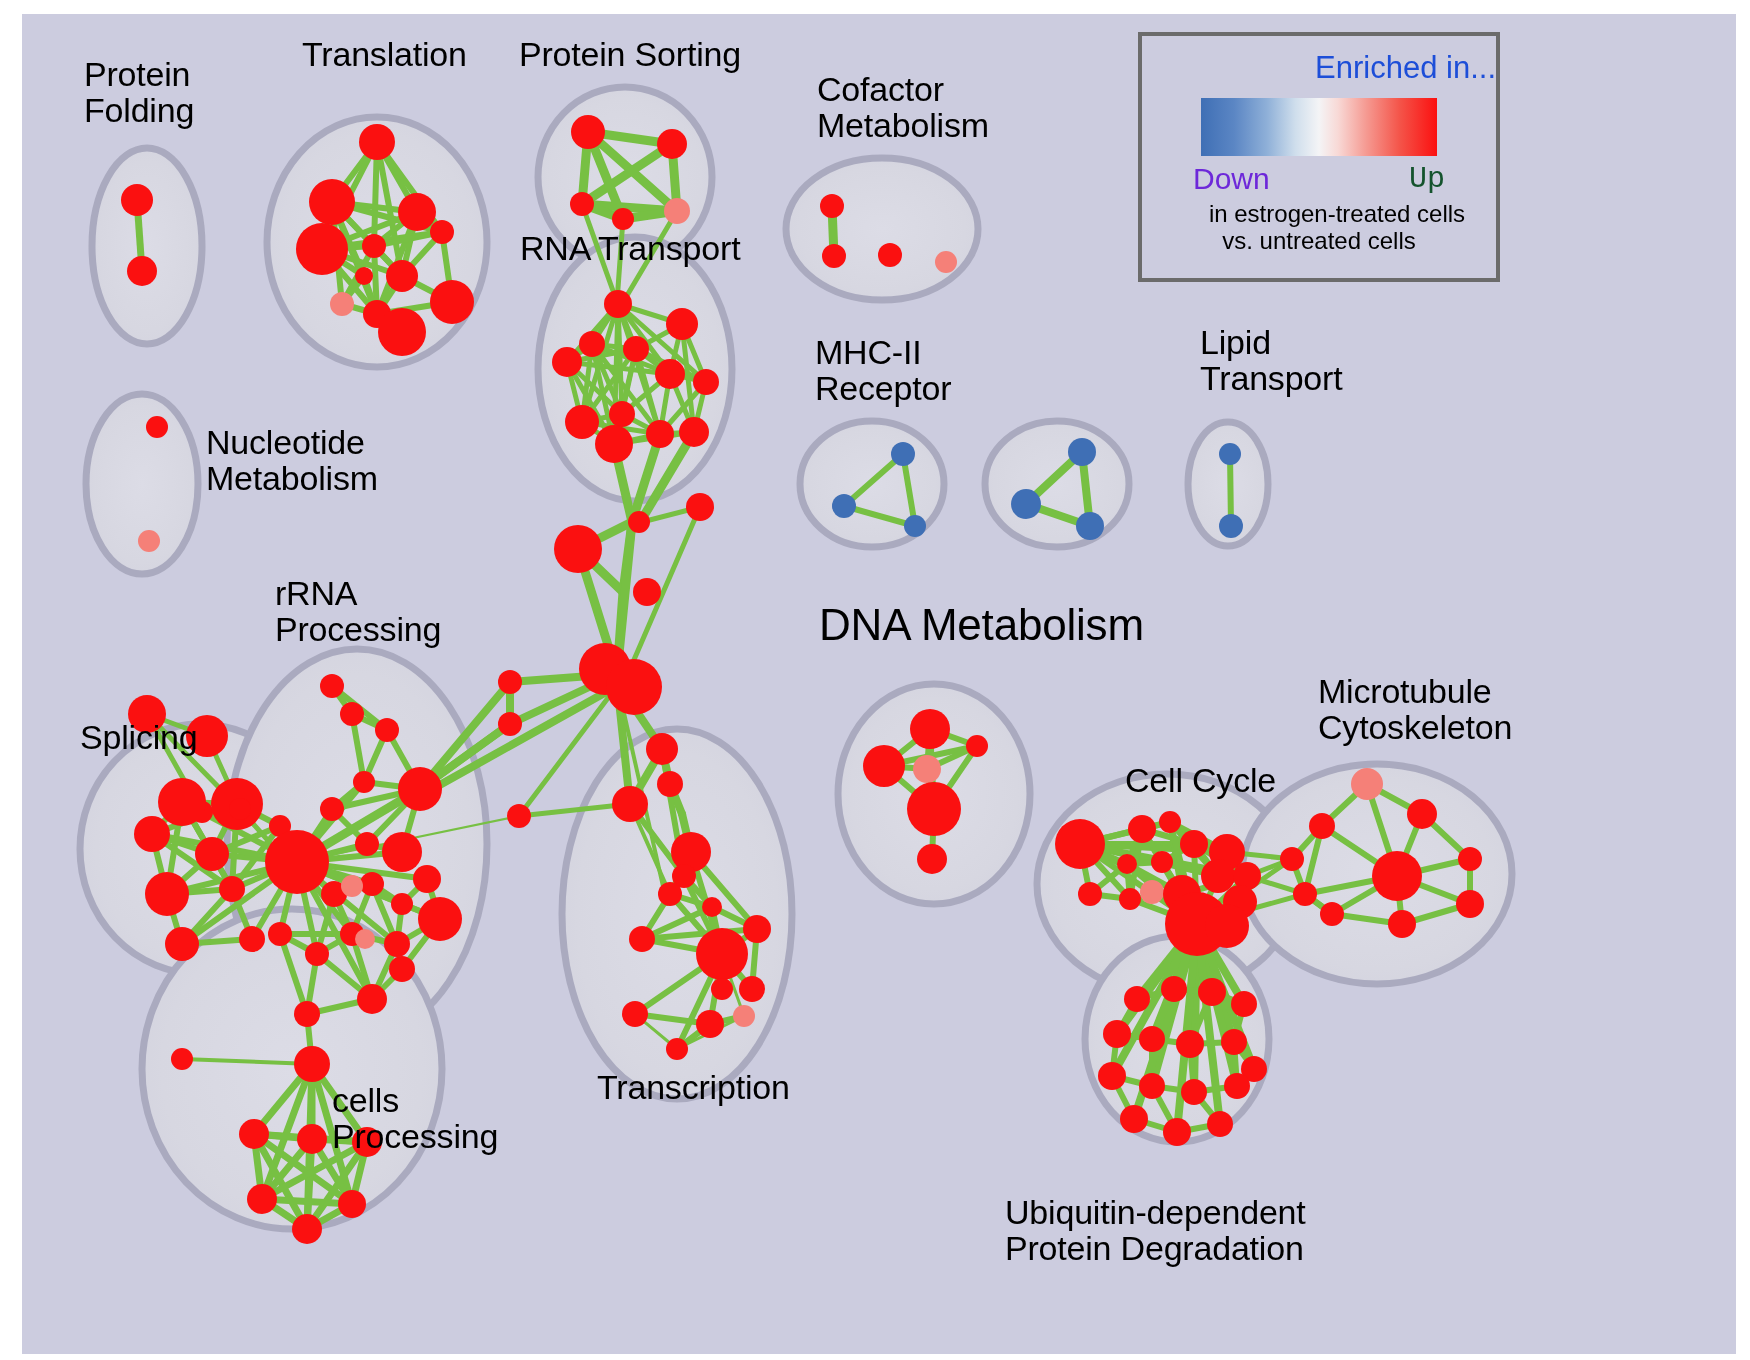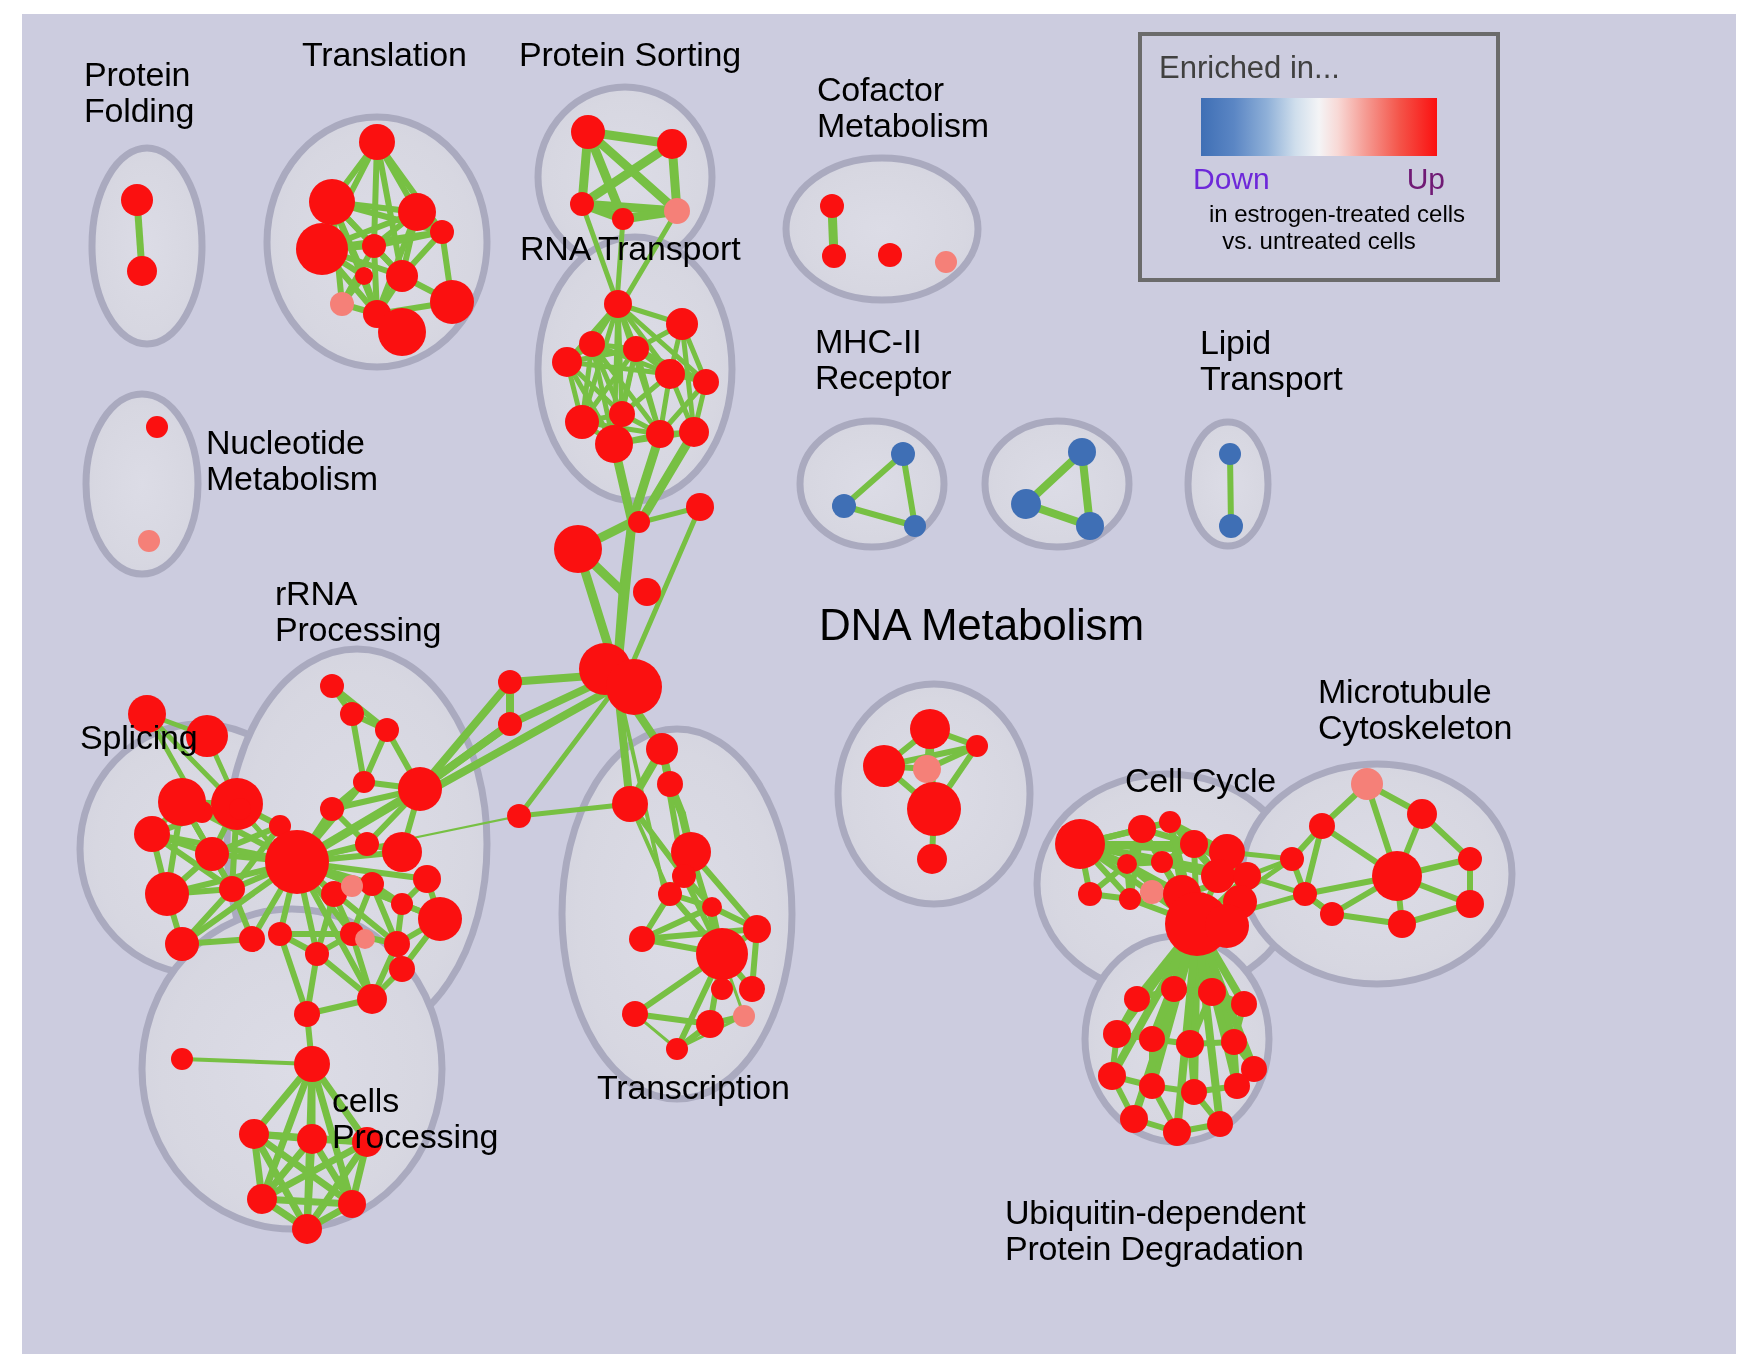--- a/index.html
+++ b/index.html
@@ -44,26 +44,25 @@
     position: absolute;
     left: 1116px;
     top: 18px;
     width: 362px;
     height: 250px;
     background: #ccccdf;
     border: 4px solid #6b6b6b;
     box-sizing: border-box;
   }
   #legend-title {
-    text-align: left;
+    text-align: right;
     font-size: 31px;
-    color: #404040;
+    color: #1d4ed8;
     margin-top: 14px;
     white-space: pre;
-    padding-left: 17px;
   }
   #legend-gradient {
     margin: 12px auto 0 auto;
     width: 236px;
     height: 58px;
     background: linear-gradient(to right,
         #3f6fb5 0%, #5b86c4 14%, #8fb0d8 28%,
         #cfdeec 40%, #f4f4f6 50%, #f8d9d6 58%,
         #f59a92 70%, #f4554a 84%, #fb1010 100%);
   }
@@ -78,21 +77,22 @@
     left: 24px;
     top: 4px;
     font-size: 30px;
     color: #6d28d9;
   }
   #legend-up {
     position: absolute;
     right: 24px;
     top: 4px;
     font-size: 30px;
-    color: #701a75;
+    color: #14532d;
+    font-family: Liberation Mono, monospace;
   }
   .legend-sub {
     text-align: center;
     font-size: 24px;
     color: #000;
     line-height: 1.14;
     white-space: pre;
   }
   #legend-sub1 { margin-top: 2px; padding-left: 36px; }
 </style>
@@ -774,21 +774,21 @@
 
     <div class="cluster-label" style="left:62px;  top:42px;  font-size:34px;">Protein
 Folding</div>
     <div class="cluster-label" style="left:280px; top:22px;  font-size:34px;">Translation</div>
     <div class="cluster-label" style="left:497px; top:22px;  font-size:34px;">Protein Sorting</div>
     <div class="cluster-label" style="left:795px; top:57px;  font-size:34px;">Cofactor
 Metabolism</div>
     <div class="cluster-label" style="left:498px; top:216px; font-size:34px;">RNA Transport</div>
     <div class="cluster-label" style="left:184px; top:410px; font-size:34px;">Nucleotide
 Metabolism</div>
-    <div class="cluster-label" style="left:793px; top:309px; font-size:34px;">MHC-II
+    <div class="cluster-label" style="left:793px; top:320px; font-size:34px;">MHC-II
 Receptor</div>
     <div class="cluster-label" style="left:1178px;top:310px; font-size:34px;">Lipid
 Transport</div>
     <div class="cluster-label" style="left:253px; top:561px; font-size:34px;">rRNA
 Processing</div>
     <div class="cluster-label" style="left:58px;  top:705px; font-size:34px;">Splicing</div>
     <div class="cluster-label" style="left:797px; top:588px; font-size:44px;">DNA Metabolism</div>
     <div class="cluster-label" style="left:1296px;top:659px; font-size:34px;">Microtubule
 Cytoskeleton</div>
     <div class="cluster-label" style="left:1103px;top:748px; font-size:34px;">Cell Cycle</div>

